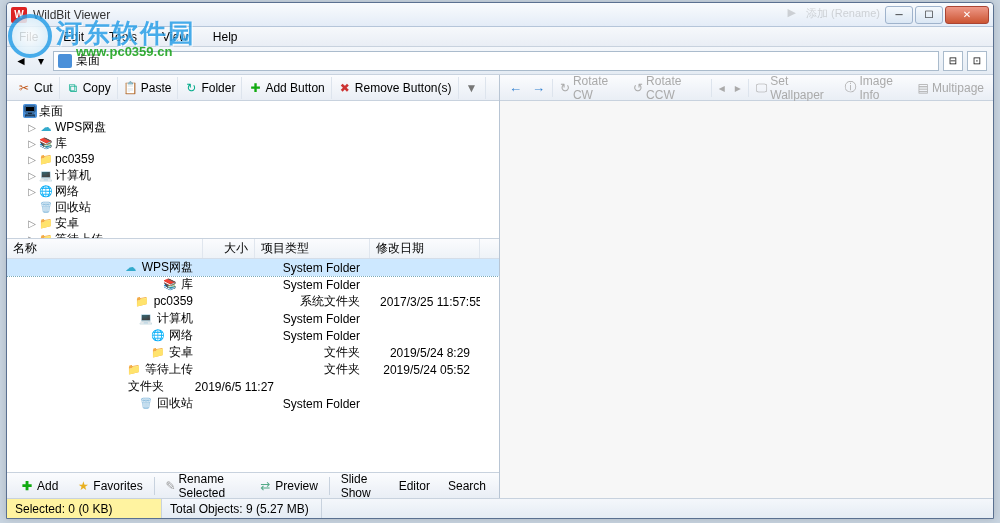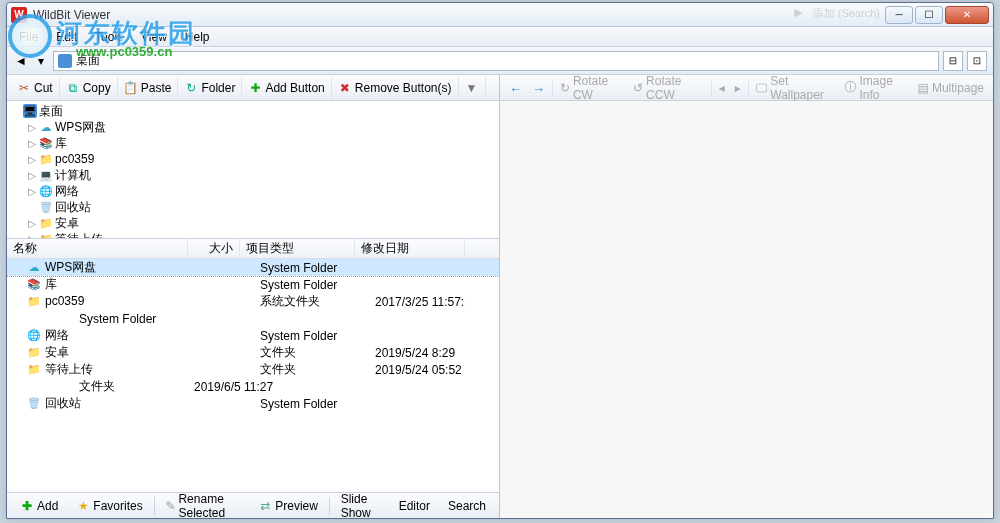--- a/index.html
+++ b/index.html
@@ -7,21 +7,21 @@
 
 .window { position: absolute; top: 2px; left: 6px; right: 6px; bottom: 4px; background: #fff; border: 1px solid #5a7090; border-radius: 4px 4px 0 0; display: flex; flex-direction: column; box-shadow: 0 0 8px rgba(0,0,0,0.15); }
 
 .titlebar { height: 24px; background: linear-gradient(#f9fbfd, #e4ecf7); display: flex; align-items: center; padding: 0 4px; border-radius: 4px 4px 0 0; border-bottom: 1px solid #b5c5d9; }
 .titlebar .app-icon { width: 16px; height: 16px; background: #d22; border-radius: 2px; margin-right: 6px; display: flex; align-items: center; justify-content: center; color: #fff; font-size: 10px; font-weight: bold; }
 .titlebar .title { flex: 1; color: #333; }
 .winbtns { display: flex; gap: 2px; }
 .winbtn { width: 28px; height: 18px; border: 1px solid #9fb3cc; border-radius: 3px; background: linear-gradient(#f5f9fd,#dbe7f4); display: flex; align-items: center; justify-content: center; font-size: 10px; }
 .winbtn.close { width: 44px; background: linear-gradient(#e98,#c53); color: #fff; border-color: #a43; }
 
-.menubar { height: 20px; background: linear-gradient(#f6f8fb,#e9eef5); border-bottom: 1px solid #c8d2de; display: flex; align-items: center; padding: 0 4px; gap: 2px; position: relative; }
+.menubar { height: 20px; background: linear-gradient(#f6f8fb,#e9eef5); border-bottom: 1px solid #c8d2de; display: flex; align-items: center; padding: 0 4px; gap: 9px; position: relative; }
 .menubar span { padding: 2px 8px; cursor: default; }
 
 .watermark { position: absolute; top: 10px; left: 0; width: 200px; height: 50px; pointer-events: none; opacity: 0.85; z-index: 50; }
 .wm-circle { position: absolute; left: 8px; top: 4px; width: 44px; height: 44px; border: 4px solid #2aa0e8; border-radius: 50%; background: radial-gradient(#fff,#cce8f8); }
 .wm-text1 { position: absolute; left: 56px; top: 6px; font-size: 26px; font-weight: bold; color: #2aa0e8; text-shadow: 1px 1px #fff; letter-spacing: 2px; }
 .wm-text2 { position: absolute; left: 76px; top: 34px; font-size: 13px; color: #13a013; font-weight: bold; }
 
 .ghost-buttons { position: absolute; top: 6px; right: 120px; display: flex; gap: 10px; opacity: 0.25; z-index: 40; }
 .ghost-buttons span { font-size: 11px; color: #666; }
 
@@ -50,24 +50,24 @@
 .tree { flex: 0 0 138px; background: #fff; overflow: auto; border-bottom: 1px solid #c8d2de; padding: 2px 0; }
 .tree-row { display: flex; align-items: center; height: 16px; padding-left: 4px; gap: 2px; white-space: nowrap; }
 .tree-row.d1 { padding-left: 20px; }
 .tw { width:10px; text-align:center; color:#888; font-size:10px; }
 .ti { width:14px; height:14px; display:flex; align-items:center; justify-content:center; font-size:11px; }
 .ti.desk{background:#4a90d9;border-radius:2px;} .ti.cloud{color:#3ac;} .ti.lib{color:#6bd;} .ti.fold{color:#e8b84a;} .ti.comp{color:#77c;} .ti.net{color:#5ad;} .ti.trash{color:#8bd;}
 
 .list-wrap { flex: 1; background: #fff; overflow: auto; }
 .list-head { display: flex; background: linear-gradient(#fbfcfe,#eef2f7); border-bottom: 1px solid #d4dde8; height: 20px; align-items: center; position: sticky; top: 0; }
 .list-head .col { border-right: 1px solid #e0e6ee; padding: 0 6px; height: 100%; display: flex; align-items: center; }
-.c-name{width:181px;} .c-size{width:52px; justify-content:flex-end;} .c-type{width:115px;} .c-date{width:110px;}
+.c-name{width:196px;} .c-size{width:52px; justify-content:flex-end;} .c-type{width:115px;} .c-date{width:110px;}
 .list-row { display: flex; height: 17px; align-items: center; }
 .list-row.sel { background: #cde8ff; outline: 1px dotted #7ab; }
-.list-row .cell { padding: 0 20px; overflow: hidden; white-space: nowrap; }
+.list-row .cell { padding: 0 10px; overflow: hidden; white-space: nowrap; text-align: right; }
 .list-row .ic { width:14px; height:14px; margin-right:4px; display:inline-flex; align-items:center; justify-content:center; vertical-align:middle; }
 
 .left-bottom { height: 26px; background: linear-gradient(#fbfcfe,#e9eef5); border-top: 1px solid #c8d2de; display: flex; align-items: center; padding: 0 4px; }
 .bbtn { display:flex; align-items:center; gap:3px; padding:2px 8px; height:22px; border:1px solid transparent; }
 .bbtn .bi{width:14px;height:14px;display:flex;align-items:center;justify-content:center;}
 .bi.add{color:#1a1;font-weight:bold;} .bi.fav{color:#e8b020;} .bi.ren{color:#999;} .bi.cmp{color:#5a8;}
 .vsep { width:1px; height:18px; background:#c8d2de; margin:0 2px; }
 
 .preview-area { flex: 1; background: #f7f7f7; }
 .right-tabs { height: 24px; background: #eef1f5; border-top: 1px solid #c8d2de; display: flex; align-items: flex-end; padding: 0 4px; }
@@ -83,21 +83,21 @@
 <body>
 
 <div class="watermark">
   <div class="wm-circle"></div>
   <div class="wm-text1">河东软件园</div>
   <div class="wm-text2">www.pc0359.cn</div>
 </div>
 
 <div class="ghost-buttons">
   <span>▶</span>
-  <span>添加 (Search)</span>
+  <span>添加 (Rename)</span>
 </div>
 
 <div class="window">
 
   <div class="titlebar">
     <div class="app-icon">W</div>
     <div class="title">WildBit Viewer</div>
     <div class="winbtns">
       <div class="winbtn">─</div>
       <div class="winbtn">☐</div>
@@ -225,20 +225,21 @@
               <div class="cell c-type">System Folder</div>
               <div class="cell c-date"></div>
             </div>
             <div class="list-row">
               <div class="cell c-name"><span class="ic ti fold">📁</span>pc0359</div>
               <div class="cell c-size"></div>
               <div class="cell c-type">系统文件夹</div>
               <div class="cell c-date">2017/3/25 11:57:55</div>
             </div>
             <div class="list-row">
+              <div class="cell c-name"><span class="ic ti comp">💻</span>计算机</div>
               <div class="cell c-size"></div>
               <div class="cell c-type">System Folder</div>
               <div class="cell c-date"></div>
             </div>
             <div class="list-row">
               <div class="cell c-name"><span class="ic ti net">🌐</span>网络</div>
               <div class="cell c-size"></div>
               <div class="cell c-type">System Folder</div>
               <div class="cell c-date"></div>
             </div>
@@ -332,14 +333,19 @@
           </div>
         <div class="rbtn fade">
             <span>▤</span>
             <span>Multipage</span>
           </div>
       </div>
       <div class="preview-area"></div>
     </div>
   </div>
 
+  <div class="statusbar">
+    <div class="status-cell sel">Selected: 0 (0 KB)</div>
+    <div class="status-cell tot">Total Objects: 9 (5.27 MB)</div>
+    <div style="flex:1"></div>
+  </div>
 
 </div>
 
 </body></html>

